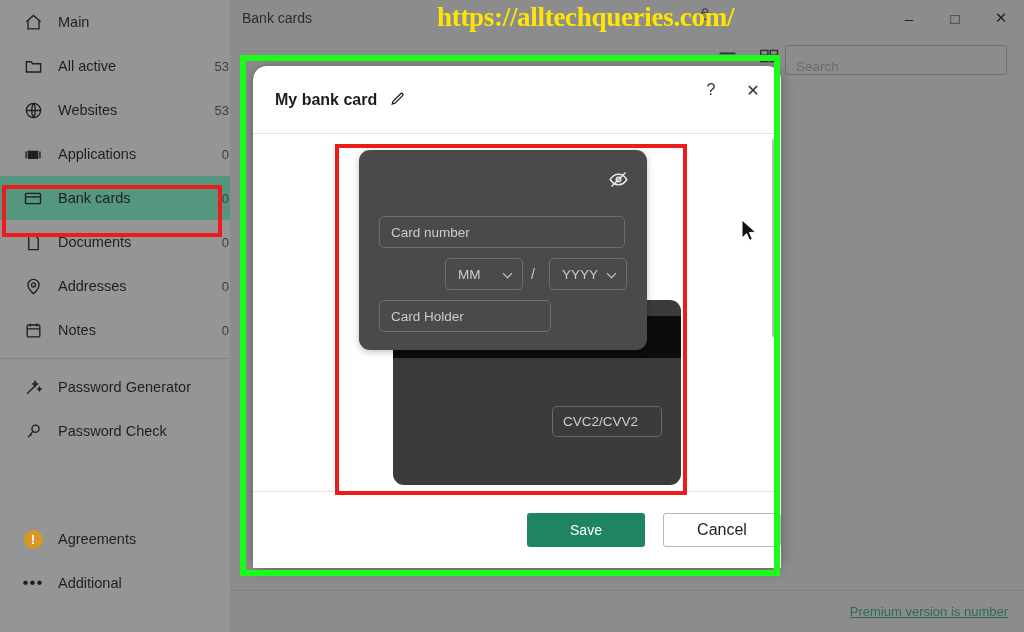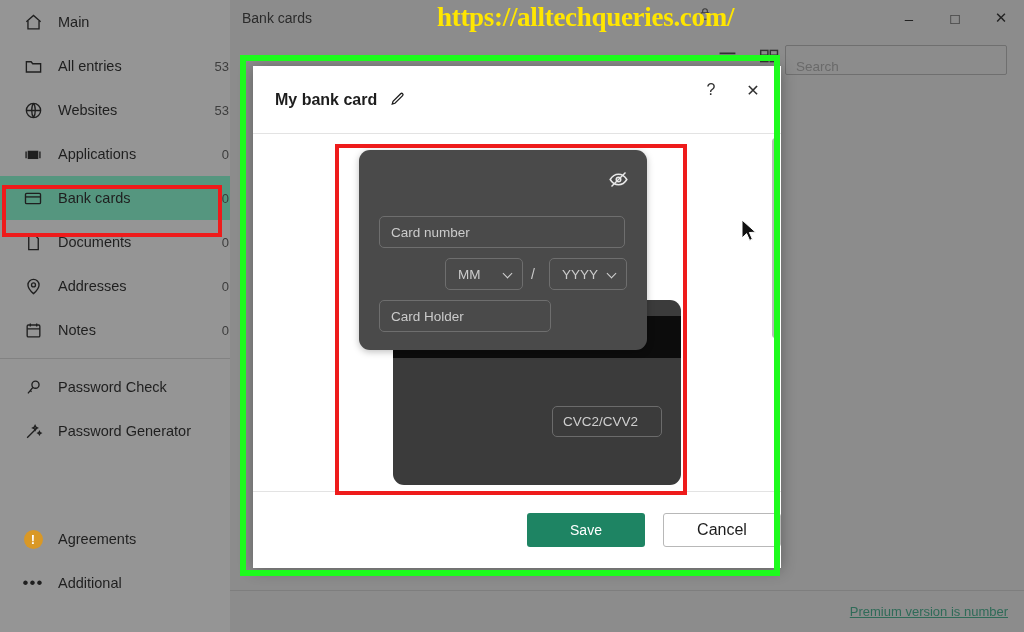--- a/index.html
+++ b/index.html
@@ -153,20 +153,21 @@
 
   
   #modal {
     position: absolute;
     left: 253px; top: 66px;
     width: 528px; height: 502px;
     background: #ffffff;
     box-shadow: 0 2px 14px rgba(0,0,0,.32);
     display: flex; flex-direction: column;
     z-index: 30;
+    border-radius: 14px;
   }
   #modal-header {
     position: relative;
     height: 68px;
     border-bottom: 1px solid #e3e3e3;
     display: flex; align-items: center;
     padding-left: 22px;
   }
   #modal-title {
     font-size: 16px; font-weight: bold; color: #1d1d1d;
@@ -367,21 +368,21 @@
       <span class="nav-label">Main</span>
       <span class="nav-count"></span>
     </div>
 
     <div class="nav-item">
       <span class="nav-ico">
         <svg width="19" height="19" viewBox="0 0 24 24" fill="none" stroke="#1f1f1f" stroke-width="1.7">
           <path d="M3 6h6l2 2.5h10V19H3z"></path>
         </svg>
       </span>
-      <span class="nav-label">All entries</span>
+      <span class="nav-label">All active</span>
       <span class="nav-count">53</span>
     </div>
 
     <div class="nav-item">
       <span class="nav-ico">
         <svg width="19" height="19" viewBox="0 0 24 24" fill="none" stroke="#1f1f1f" stroke-width="1.7">
           <circle cx="12" cy="12" r="9"></circle>
             <path d="M3 12h18M12 3c3 3.5 3 14 0 18M12 3c-3 3.5-3 14 0 18"></path>
         </svg>
       </span>
@@ -441,36 +442,36 @@
       </span>
       <span class="nav-label">Notes</span>
       <span class="nav-count">0</span>
     </div>
 
     <div class="nav-sep"></div>
 
     <div class="nav-item">
       <span class="nav-ico">
         <svg width="19" height="19" viewBox="0 0 24 24" fill="none" stroke="#1f1f1f" stroke-width="1.7">
-          <circle cx="14.5" cy="8.5" r="4.5"></circle>
-            <path d="M11.2 11.8 5 19.5M7.5 15.3l2 2"></path>
-        </svg>
-      </span>
-      <span class="nav-label">Password Check</span>
-    </div>
-
-    <div class="nav-item">
-      <span class="nav-ico">
-        <svg width="19" height="19" viewBox="0 0 24 24" fill="none" stroke="#1f1f1f" stroke-width="1.7">
           <path d="M4 20 16 8"></path>
             <path d="M14 4.5l1 2 2 1-2 1-1 2-1-2-2-1 2-1z"></path>
             <path d="M19.5 12l.7 1.3 1.3.7-1.3.7-.7 1.3-.7-1.3-1.3-.7 1.3-.7z"></path>
         </svg>
       </span>
       <span class="nav-label">Password Generator</span>
+    </div>
+
+    <div class="nav-item">
+      <span class="nav-ico">
+        <svg width="19" height="19" viewBox="0 0 24 24" fill="none" stroke="#1f1f1f" stroke-width="1.7">
+          <circle cx="14.5" cy="8.5" r="4.5"></circle>
+            <path d="M11.2 11.8 5 19.5M7.5 15.3l2 2"></path>
+        </svg>
+      </span>
+      <span class="nav-label">Password Check</span>
     </div>
 
     <div class="nav-spacer"></div>
 
     <div class="nav-item">
       <span class="nav-ico">
         <span class="warn-dot">!</span>
       </span>
       <span class="nav-label">Agreements</span>
     </div>

